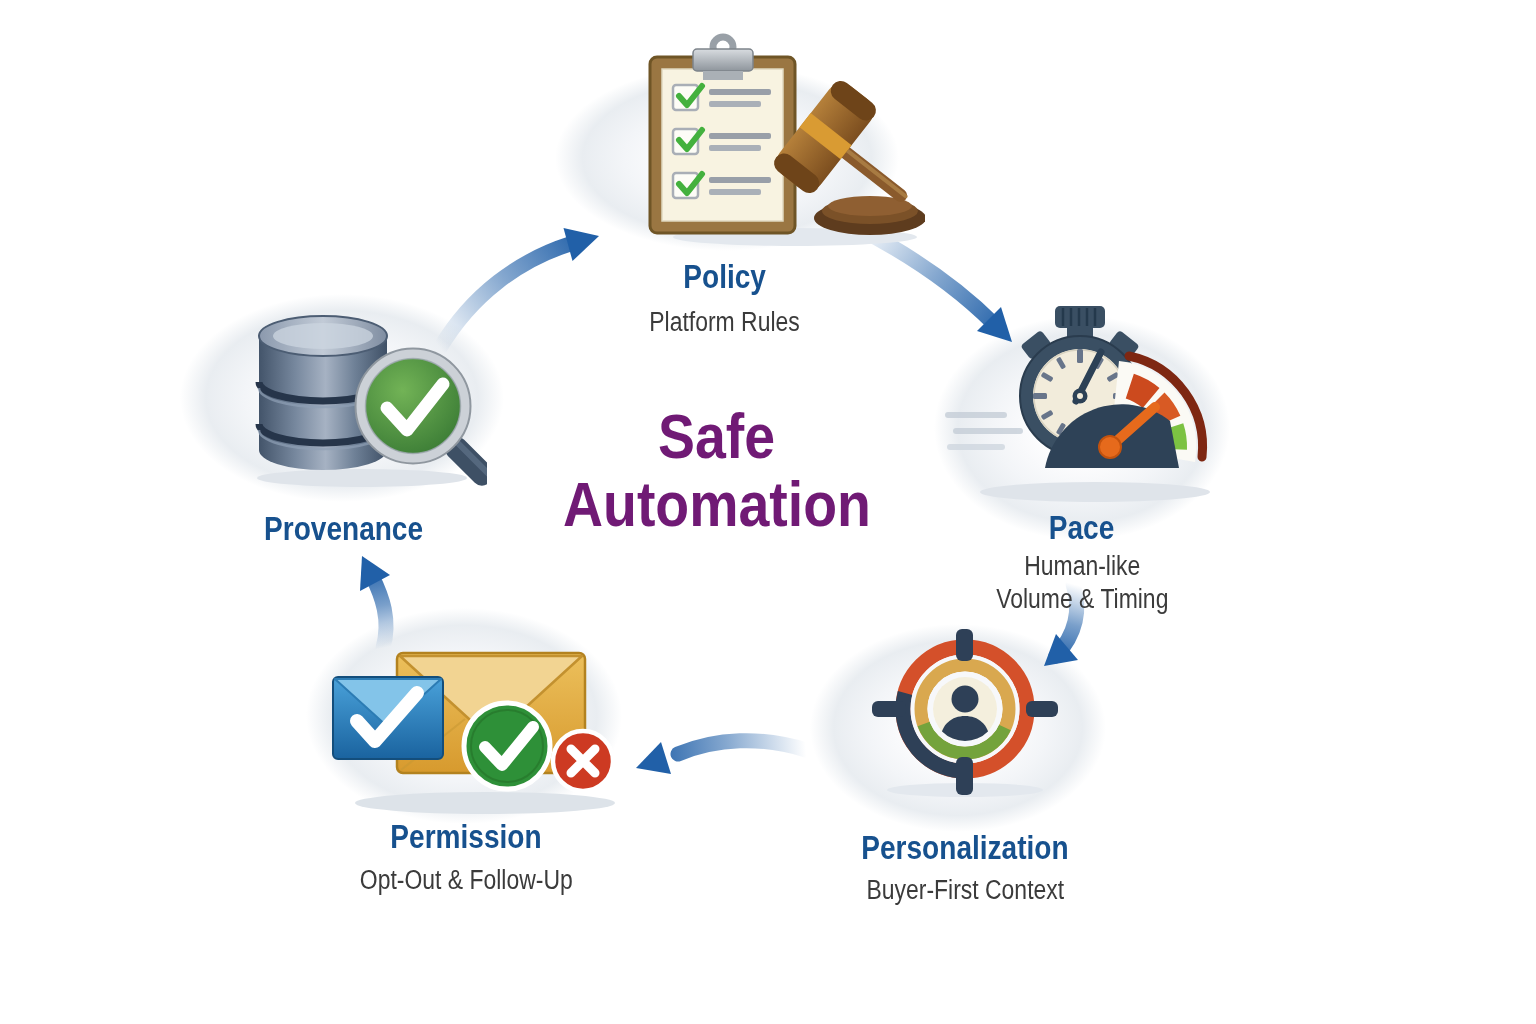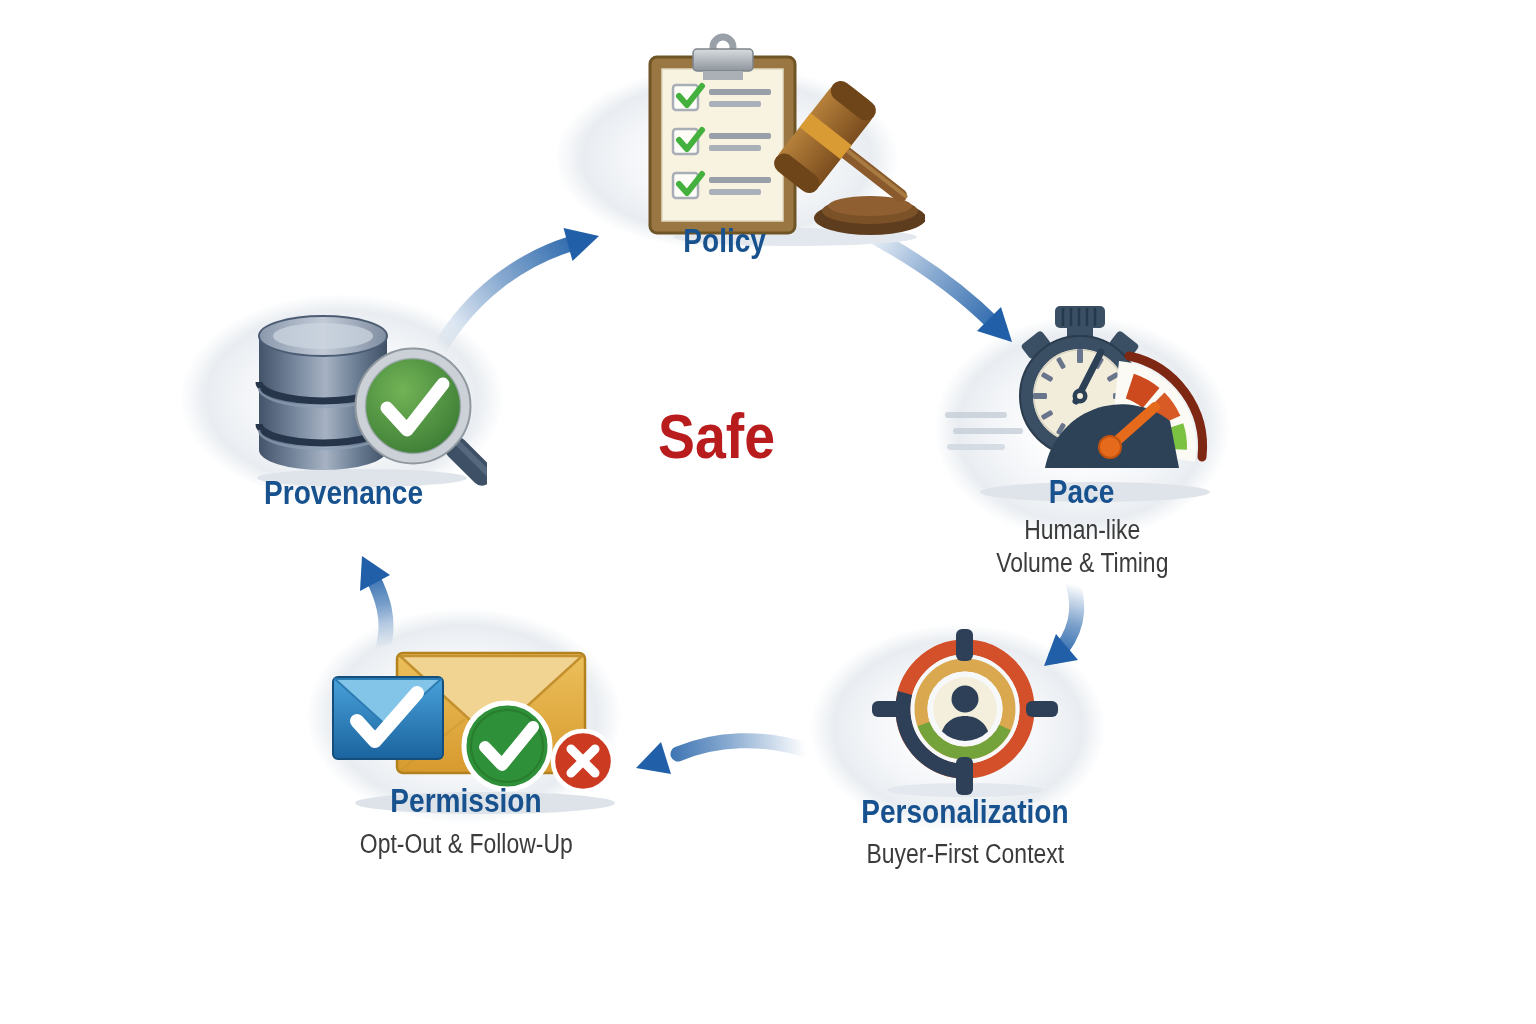--- a/index.html
+++ b/index.html
@@ -2,27 +2,27 @@
 <html><head>
 <meta charset="utf-8">
 <style>
   html,body{margin:0;padding:0;background:#ffffff;}
   #stage{position:relative;width:1536px;height:1024px;background:#ffffff;overflow:hidden;
          font-family:"Liberation Sans",sans-serif;}
   .node{position:absolute;}
   .bubble{position:absolute;border-radius:50%;z-index:0;
     background:radial-gradient(closest-side,#fdfdfe 30%,#f3f5f8 60%,#e9edf1 84%,rgba(233,237,241,0) 100%);}
   .icon{position:absolute;z-index:5;}
-  .labels{position:absolute;left:0;width:100%;text-align:center;z-index:5;}
+  .labels{position:absolute;left:0;width:100%;text-align:center;z-index:5;margin-top:36px;}
   .title{font-size:33px;font-weight:bold;color:#17518E;line-height:36px;}
   .sub{font-size:27px;color:#3B3B3B;line-height:33px;}
   .cond{display:inline-block;transform:scaleX(.85);transform-origin:50% 50%;white-space:nowrap;}
   .cond88{display:inline-block;transform:scaleX(.88);transform-origin:50% 50%;white-space:nowrap;}
   .center-title{position:absolute;left:527px;top:402px;width:380px;text-align:center;z-index:5;
-    color:#b91c1c;font-weight:bold;font-size:63px;line-height:68px;}
+    color:#701a75;font-weight:bold;font-size:63px;line-height:68px;}
   #arrows{position:absolute;left:0;top:0;z-index:2;}
 </style>
 </head>
 <body>
 
 <div id="stage">
 
   <div class="node" style="left:535px;top:28px;width:380px;height:290px">
     <div class="bubble" style="left:20px;top:37px;width:344px;height:186px"></div>
     <svg class="icon" style="left:100px;top:-3px" width="290" height="225" viewBox="0 0 290 225">
@@ -62,20 +62,21 @@
       <g transform="rotate(38 190 112)">
         <rect x="186" y="105" width="106" height="13" rx="6.5" fill="#8a5a2c"></rect>
         <rect x="186" y="107" width="106" height="4" rx="2" fill="#a87b42"></rect>
         <rect x="164" y="56" width="52" height="112" rx="16" fill="url(#g-gavelhead)"></rect>
         <rect x="164" y="102" width="52" height="18" fill="#d99b33"></rect>
         <rect x="164" y="56" width="52" height="20" rx="10" fill="#6e4419"></rect>
         <rect x="164" y="148" width="52" height="20" rx="10" fill="#6e4419"></rect>
       </g>
     </svg>
     <div class="labels" style="top:195px"><span class="title cond">Policy</span></div>
+    <div class="labels" style="top:242px"><span class="sub cond">Platform Rules</span></div>
   </div>
 
   <div class="node" style="left:922px;top:300px;width:320px;height:300px">
     <div class="bubble" style="left:12px;top:16px;width:296px;height:224px"></div>
     <svg class="icon" style="left:23px;top:0px" width="300" height="210" viewBox="0 0 300 210">
       <ellipse cx="150" cy="192" rx="115" ry="10" fill="#dfe4ea"></ellipse>
       <g opacity=".75">
         <rect x="0" y="112" width="62" height="6" rx="3" fill="#c2cbd5"></rect>
         <rect x="8" y="128" width="70" height="6" rx="3" fill="#c2cbd5"></rect>
         <rect x="2" y="144" width="58" height="6" rx="3" fill="#cdd5de"></rect>
@@ -226,20 +227,21 @@
       <circle cx="166" cy="106" r="57" fill="none" stroke="#8f979f" stroke-width="3"></circle>
       <circle cx="166" cy="106" r="52" fill="url(#g-glass)" stroke="#ccd1d7" stroke-width="9"></circle>
       <circle cx="166" cy="106" r="47.5" fill="none" stroke="#9fa7b0" stroke-width="1.5" opacity=".8"></circle>
       <path d="M140,108 L160,130 L196,84" stroke="#ffffff" stroke-width="13" fill="none" stroke-linecap="round" stroke-linejoin="round"></path>
     </svg>
     <div class="labels" style="top:180px"><span class="title cond">Provenance</span></div>
   </div>
 
   <div class="center-title">
     <div><span class="cond88">Safe</span></div>
+    <div><span class="cond88">Automation</span></div>
   </div>
 
   <svg id="arrows" width="1536" height="1024" viewBox="0 0 1536 1024">
     <defs>
       <linearGradient id="ag1" gradientUnits="userSpaceOnUse" x1="440" y1="348" x2="590" y2="240">
         <stop offset="0" stop-color="#2160A8" stop-opacity="0"></stop>
           <stop offset=".5" stop-color="#2160A8" stop-opacity=".55"></stop>
           <stop offset="1" stop-color="#2160A8"></stop>
       </linearGradient>
       <linearGradient id="ag2" gradientUnits="userSpaceOnUse" x1="858" y1="228" x2="1005" y2="335">

